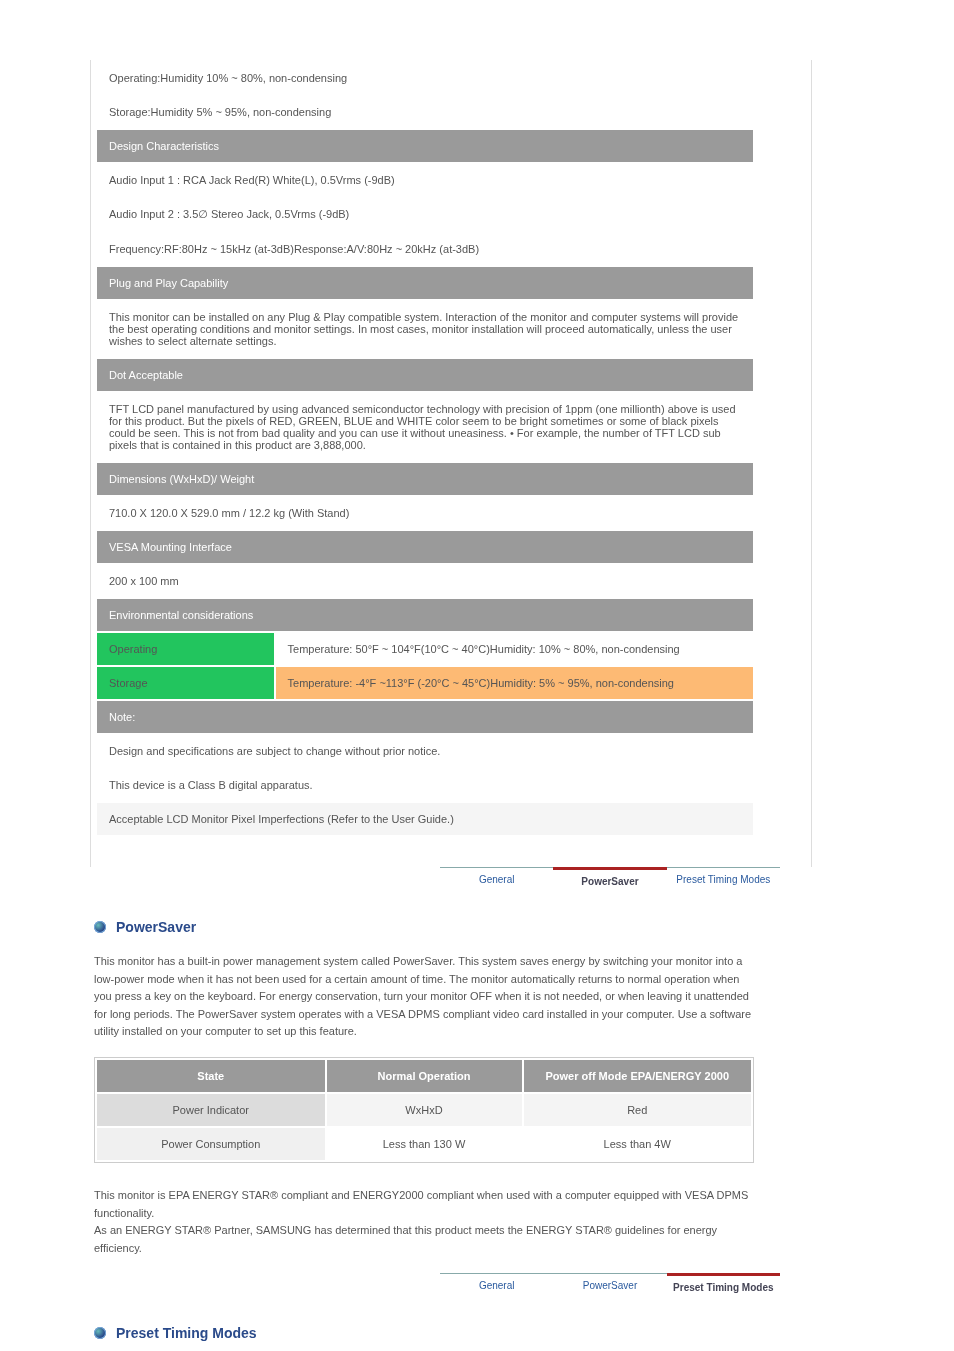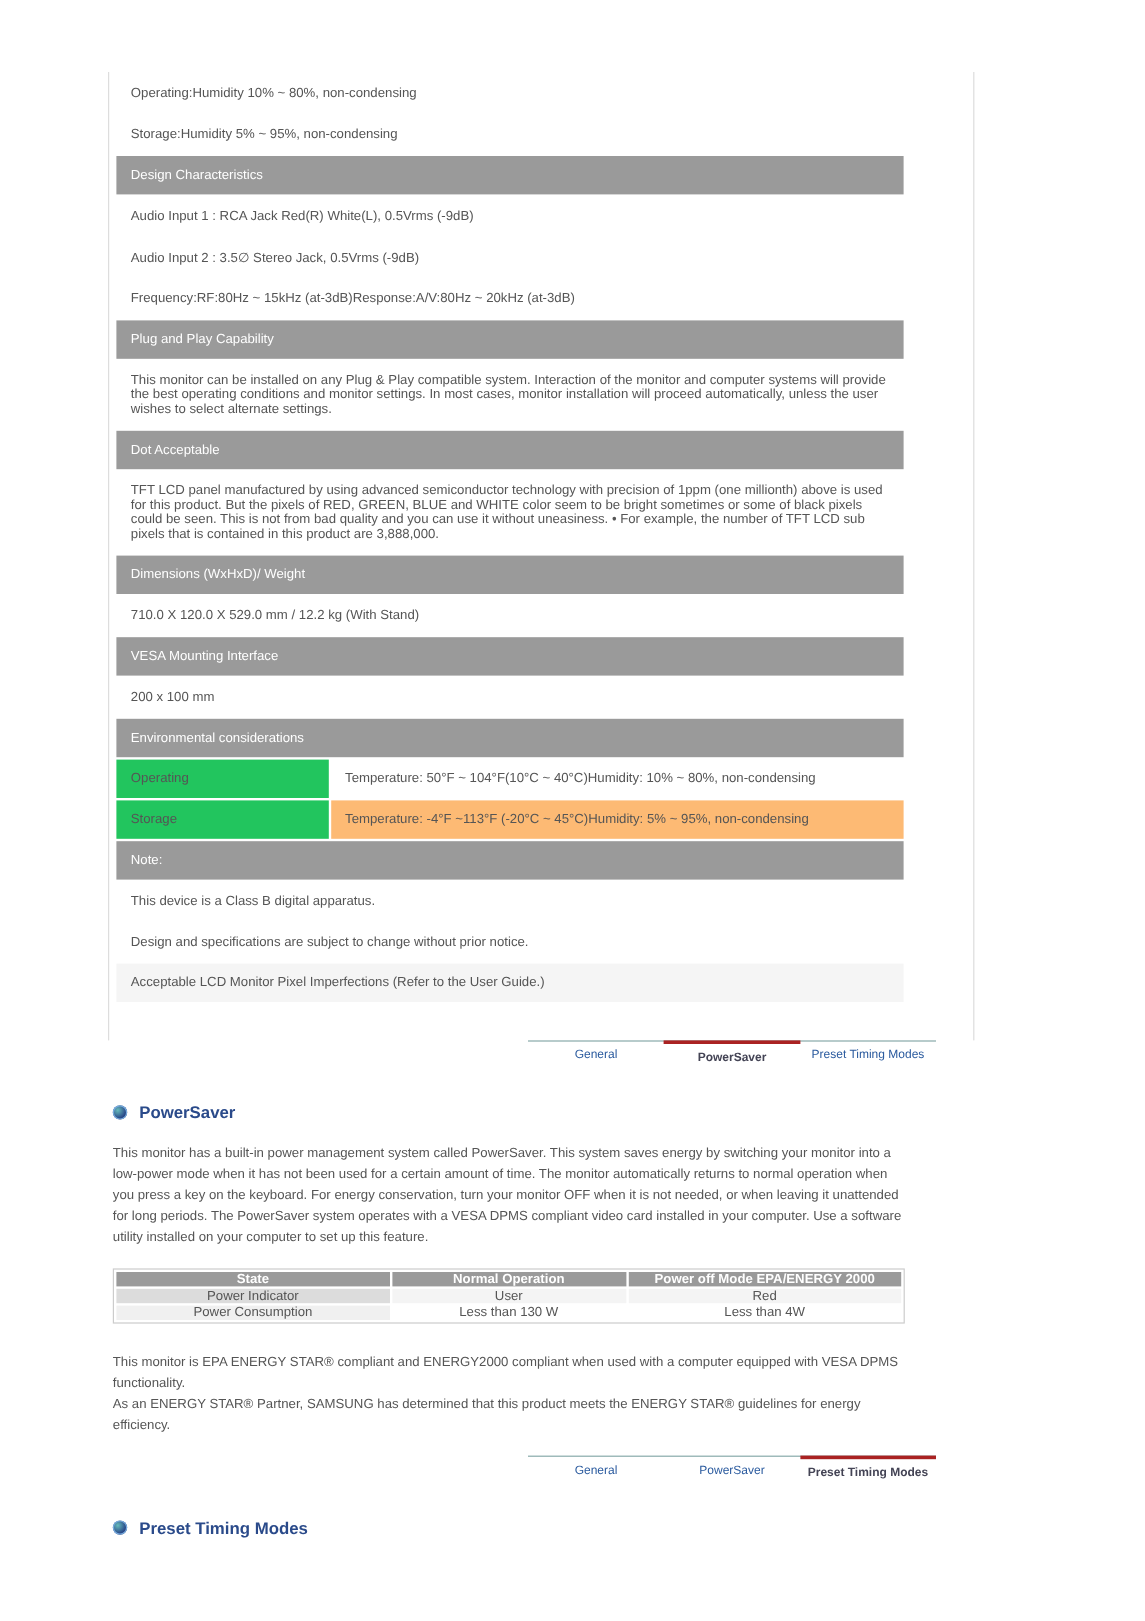--- a/index.html
+++ b/index.html
@@ -92,21 +92,21 @@
   table.ps {
     width: 660px;
     border-collapse: separate;
     border-spacing: 2px;
     margin-left: 4px;
     border: 1px solid #ccc;
     margin-bottom: 24px;
   }
   table.ps th, table.ps td {
     font-size: 11px;
-    padding: 0 12px;
+    padding: 10px 12px;
     text-align: center;
     vertical-align: middle;
   }
   table.ps th { background: #9a9a9a; color: #fff; font-weight: bold; }
   .ps-row0 td { background: #f4f4f4; color: #555; }
   .ps-row0 td:first-child { background: #dcdcdc; }
   .ps-row1 td { background: #ffffff; color: #555; }
   .ps-row1 td:first-child { background: #f0f0f0; }
   
   .w35 { width: 35%; }
@@ -172,24 +172,24 @@
           <td class="plain w73">Temperature: 50°F ~ 104°F(10°C ~ 40°C)Humidity: 10% ~ 80%, non-condensing</td>
           </tr>
       <tr>
             <td class="lab w27">Storage</td>
           <td class="val w73">Temperature: -4°F ~113°F (-20°C ~ 45°C)Humidity: 5% ~ 95%, non-condensing</td>
           </tr>
       <tr class="hdr">
             <td colspan="2">Note:</td>
           </tr>
       <tr class="plain">
+            <td colspan="2">Design and specifications are subject to change without prior notice.</td>
+          </tr>
+      <tr class="plain">
             <td colspan="2">This device is a Class B digital apparatus.</td>
-          </tr>
-      <tr class="plain">
-            <td colspan="2">Design and specifications are subject to change without prior notice.</td>
           </tr>
       <tr class="full-lite">
             <td colspan="2">Acceptable LCD Monitor Pixel Imperfections (Refer to the User Guide.)</td>
           </tr>
     </tbody>
       </table>
   </div>
 
   <div class="tabs">
     <div class="tab">General</div>
@@ -206,21 +206,21 @@
 
   <table class="ps">
     <tbody>
         <tr>
       <th class="w35">State</th>
       <th class="w30">Normal Operation</th>
       <th class="w35">Power off Mode EPA/ENERGY 2000</th>
     </tr>
     <tr class="ps-row0">
       <td>Power Indicator</td>
-      <td>User</td>
+      <td>WxHxD</td>
       <td>Red</td>
     </tr>
     <tr class="ps-row1">
       <td>Power Consumption</td>
       <td>Less than 130 W</td>
       <td>Less than 4W</td>
     </tr>
   </tbody>
     </table>
 

